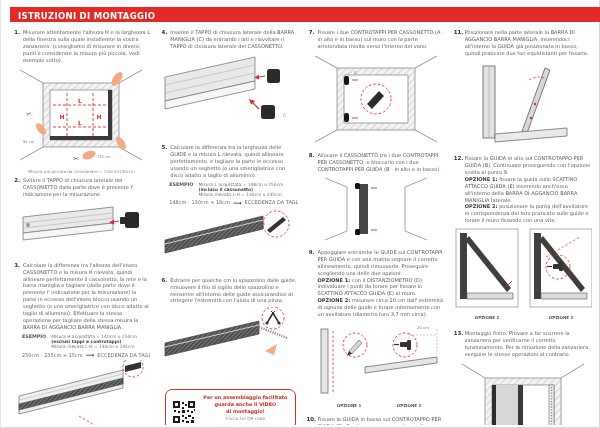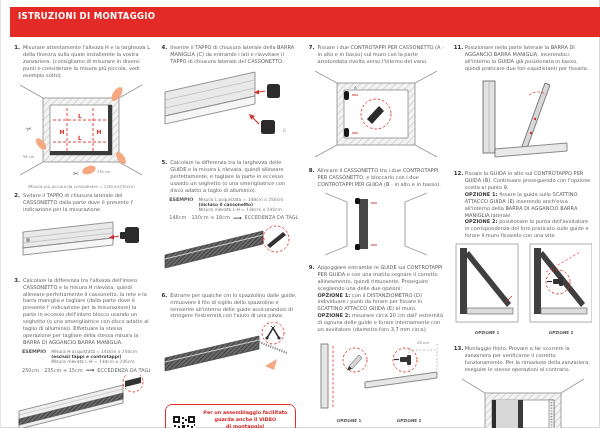--- a/index.html
+++ b/index.html
@@ -9,21 +9,21 @@
     font-family:"DejaVu Sans",sans-serif;
     color:#4b4b4b;
     position:relative;
     overflow:hidden;
     box-shadow:inset -1px -1px 0 #d8d8d8, inset 1px 0 0 #e4e4e4;
   }
   .header{
     margin:7px 0 5px 10px;
     background:#e32a26;color:#fff;
     font-weight:bold;font-size:8.5px;letter-spacing:.3px;
-    padding:4px 8px 16px 8px;
+    padding:4px 8px 1px 8px;
   }
   .cols{display:flex;gap:9px;padding:2px 8px 0 12px;height:396px;}
   .col{flex:1;min-width:0;overflow:hidden;}
   .step{display:flex;gap:3px;margin:0 0 3px 0;}
   .num{font-weight:bold;font-size:5.4px;color:#2e2e2e;min-width:8px;text-align:right;line-height:1.4;}
   .txt{font-size:5.05px;line-height:1.38;color:#5a5a5a;}
   .txt b{color:#3c3c3c;}
   .diagwrap{text-align:center;margin:1px 0 3px 0;}
   .caption{font-size:4.1px;color:#8a8a8a;text-align:center;margin:-1px 0 3px 0;}
   .example{display:flex;gap:5px;margin:2px 0 1px 10px;font-size:4.4px;color:#777;align-items:flex-start;}

